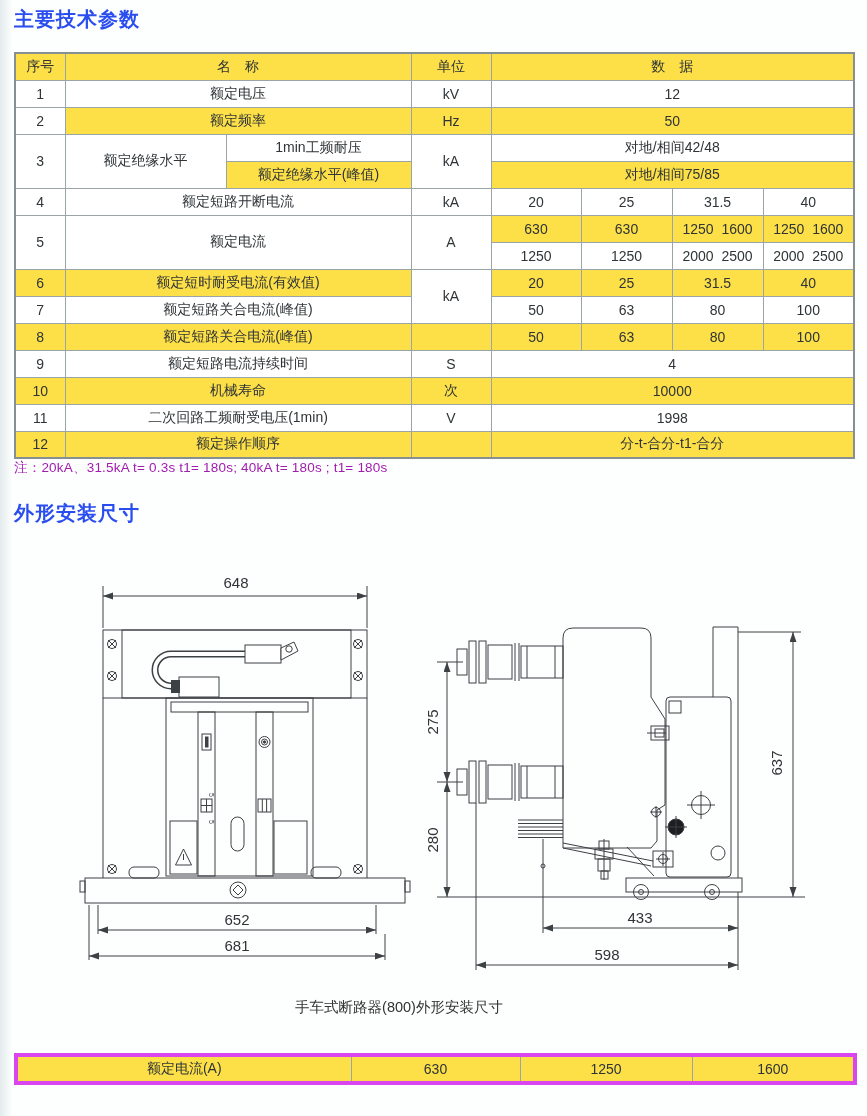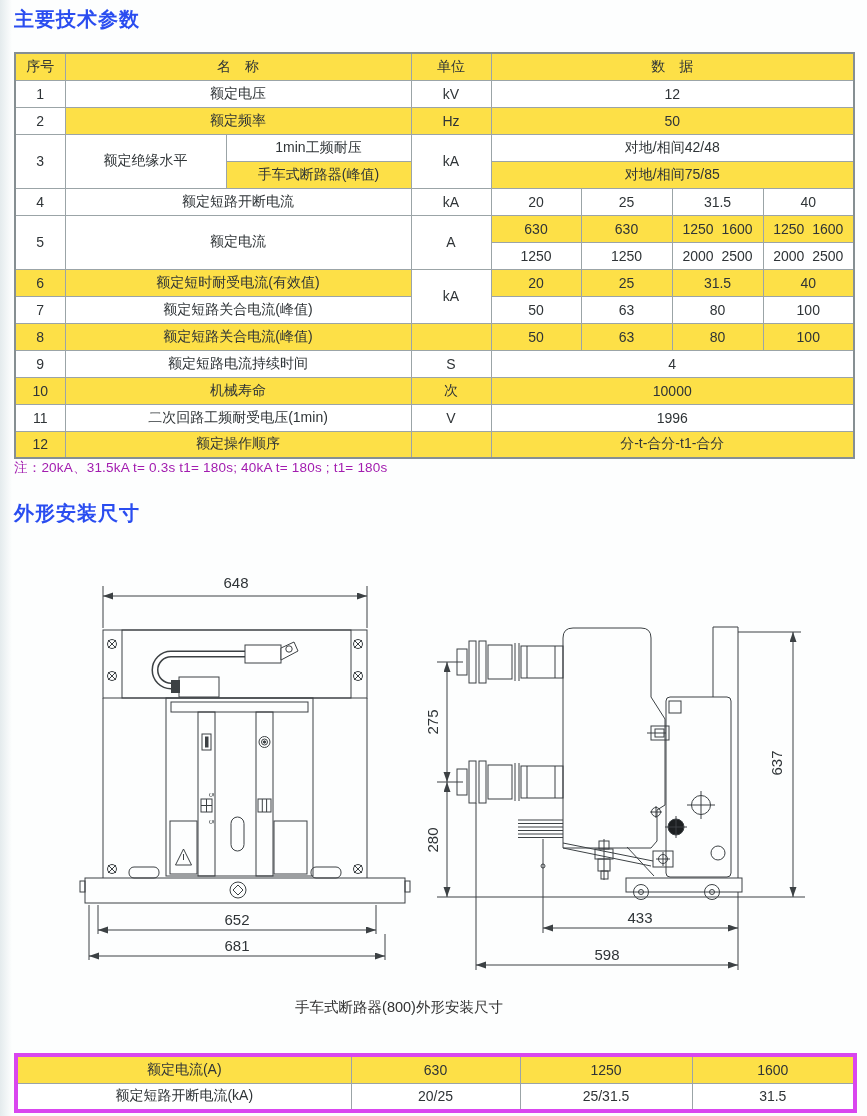--- a/index.html
+++ b/index.html
@@ -95,21 +95,21 @@
     <td colspan="4">50</td>
   </tr>
   <tr class="white">
     <td rowspan="2" class="white">3</td>
     <td rowspan="2" class="white left">额定绝缘水平</td>
     <td>1min工频耐压</td>
     <td rowspan="2" class="white">kA</td>
     <td colspan="4">对地/相间42/48</td>
   </tr>
   <tr class="blue">
-    <td>手车式断路器(峰值)</td>
+    <td>额定绝缘水平(峰值)</td>
     <td colspan="4">对地/相间75/85</td>
   </tr>
   <tr class="white">
     <td>4</td>
     <td colspan="2" class="left">额定短路开断电流</td>
     <td>kA</td>
     <td>20</td>
     <td>25</td>
     <td>31.5</td>
     <td>40</td>
@@ -164,21 +164,21 @@
   <tr class="blue">
     <td>10</td>
     <td colspan="2" class="left">机械寿命</td>
     <td>次</td>
     <td colspan="4">10000</td>
   </tr>
   <tr class="white">
     <td>11</td>
     <td colspan="2" class="left">二次回路工频耐受电压(1min)</td>
     <td>V</td>
-    <td colspan="4">1996</td>
+    <td colspan="4">1998</td>
   </tr>
   <tr class="blue">
     <td>12</td>
     <td colspan="2" class="left">额定操作顺序</td>
     <td></td>
     <td colspan="4">分-t-合分-t1-合分</td>
   </tr>
 </tbody>
   </table>
 
@@ -428,20 +428,14 @@
       <col style="width:172px">
       <col style="width:163px">
   </colgroup>
   <tbody>
       <tr class="blue">
     <td>额定电流(A)</td>
     <td>630</td>
     <td>1250</td>
     <td>1600</td>
   </tr>
-  <tr class="white">
-    <td>额定短路开断电流(kA)</td>
-    <td>20/25</td>
-    <td>25/31.5</td>
-    <td>31.5</td>
-  </tr>
 </tbody>
   </table>
 
 </body></html>

